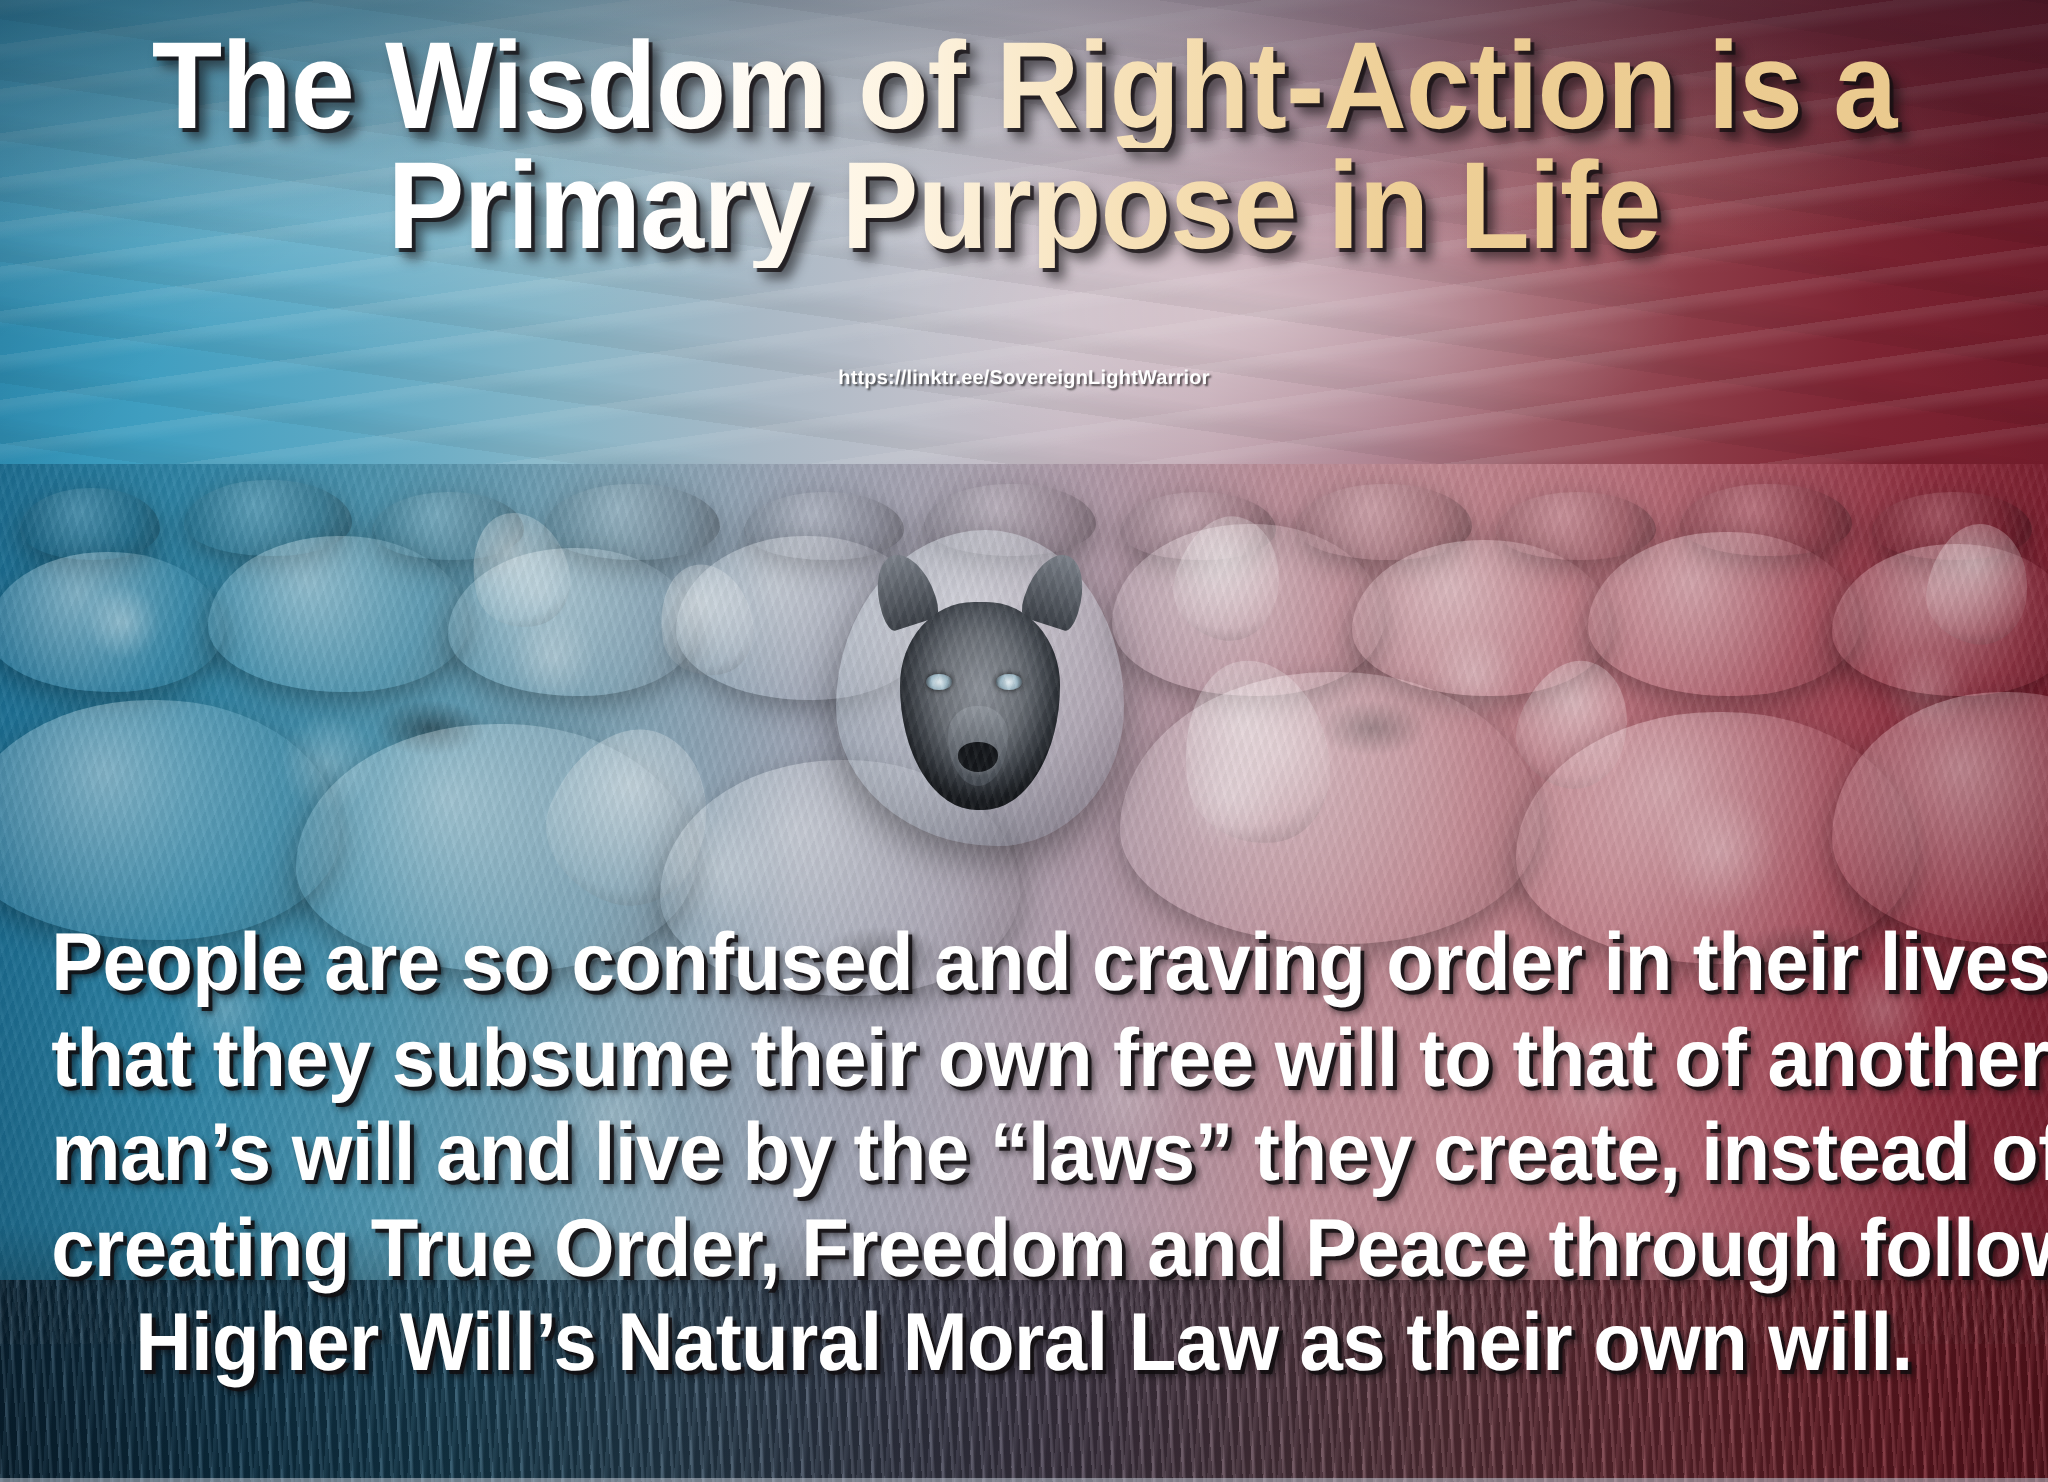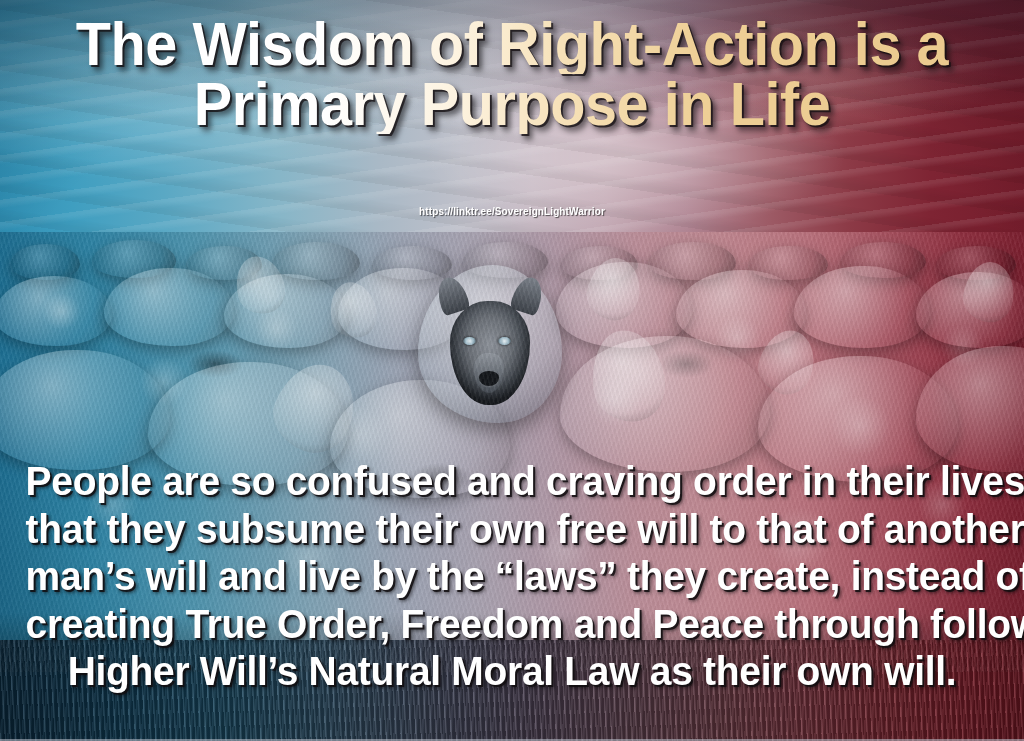--- a/index.html
+++ b/index.html
@@ -288,21 +288,21 @@
     color: transparent;
     -webkit-text-fill-color: transparent;
     filter:
       drop-shadow(2px 2px 0px rgba(20,16,18,0.78))
       drop-shadow(4px 4px 3px rgba(10,8,10,0.55));
   }
 
   .url-line {
     position: absolute;
     left: 0;
-    top: 206px;
+    top: 184px;
     width: 100%;
     text-align: center;
     font-family: "Liberation Sans Narrow", "Liberation Sans", sans-serif;
     font-weight: 700;
     font-size: 10px;
     letter-spacing: 0.1px;
     color: #ffffff;
     text-shadow: 1px 1px 1px rgba(0,0,0,0.6);
     z-index: 5;
   }

